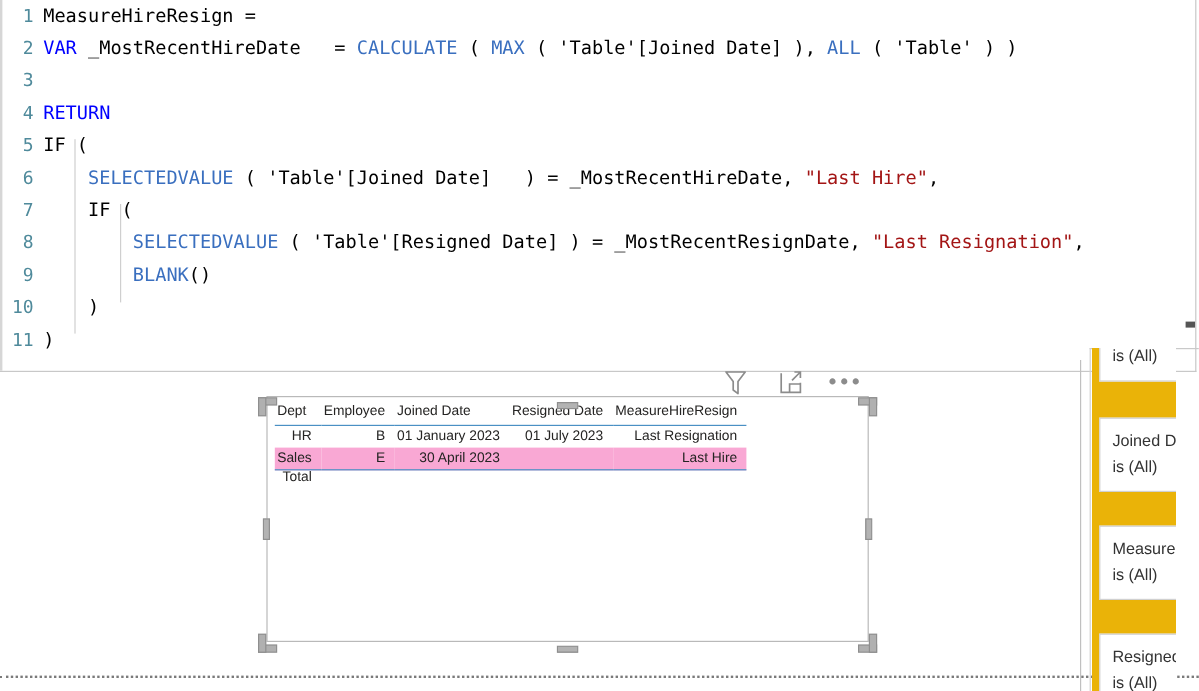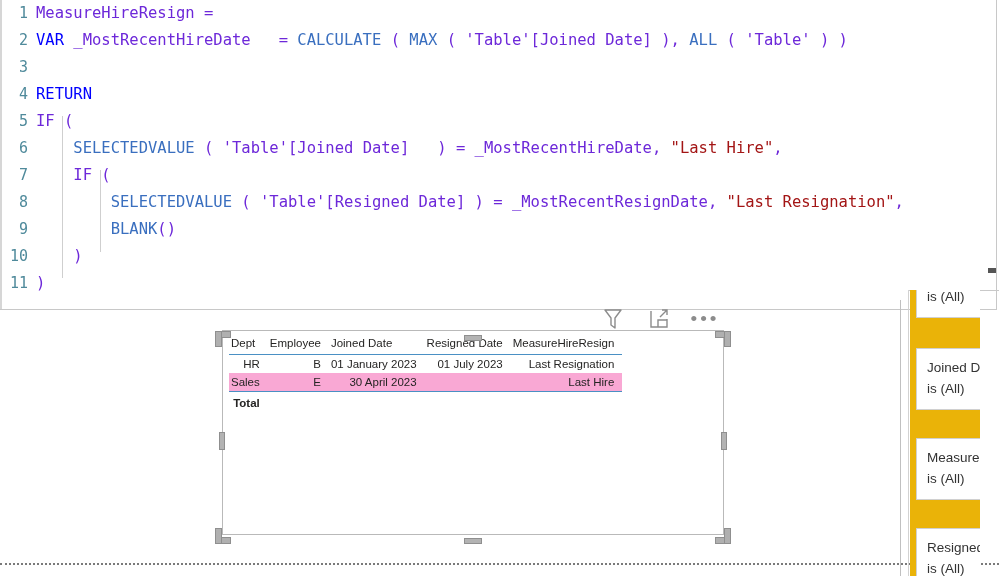--- a/index.html
+++ b/index.html
@@ -52,21 +52,21 @@
   }
   .code-text {
     position: absolute;
     left: 36px;
     top: 0;
     white-space: pre;
   }
   .kw      { color: #0000ff; }
   .fn      { color: #3a6fbf; }
   .str     { color: #a31515; }
-  .plain   { color: #6d28d9; }
+  .plain   { color: #000000; }
   .indent-guide {
     position: absolute;
     left: 62px;
     top: 116px;
     width: 1px;
     height: 162px;
     background: #cfcfcf;
   }
   .indent-guide2 {
     position: absolute;
@@ -172,22 +172,22 @@
     padding: 3px 8px 3px 2px;
     white-space: nowrap;
   }
   #table-grid tr.row-alt td {
     background: #f9a8d4;
   }
   #table-grid tr.row-alt td {
     border-bottom: 1px solid #4a90c4;
   }
   #table-grid tr.total-row td {
-    font-weight: bold;
-    padding-top: 5px;
+    font-weight: normal;
+    padding-top: 0;
   }
 
   
   .handle {
     position: absolute;
     background: #b3b3b3;
     box-shadow: 0 0 0 1px #8f8f8f inset;
   }
   .h-corner {
     width: 14px;

